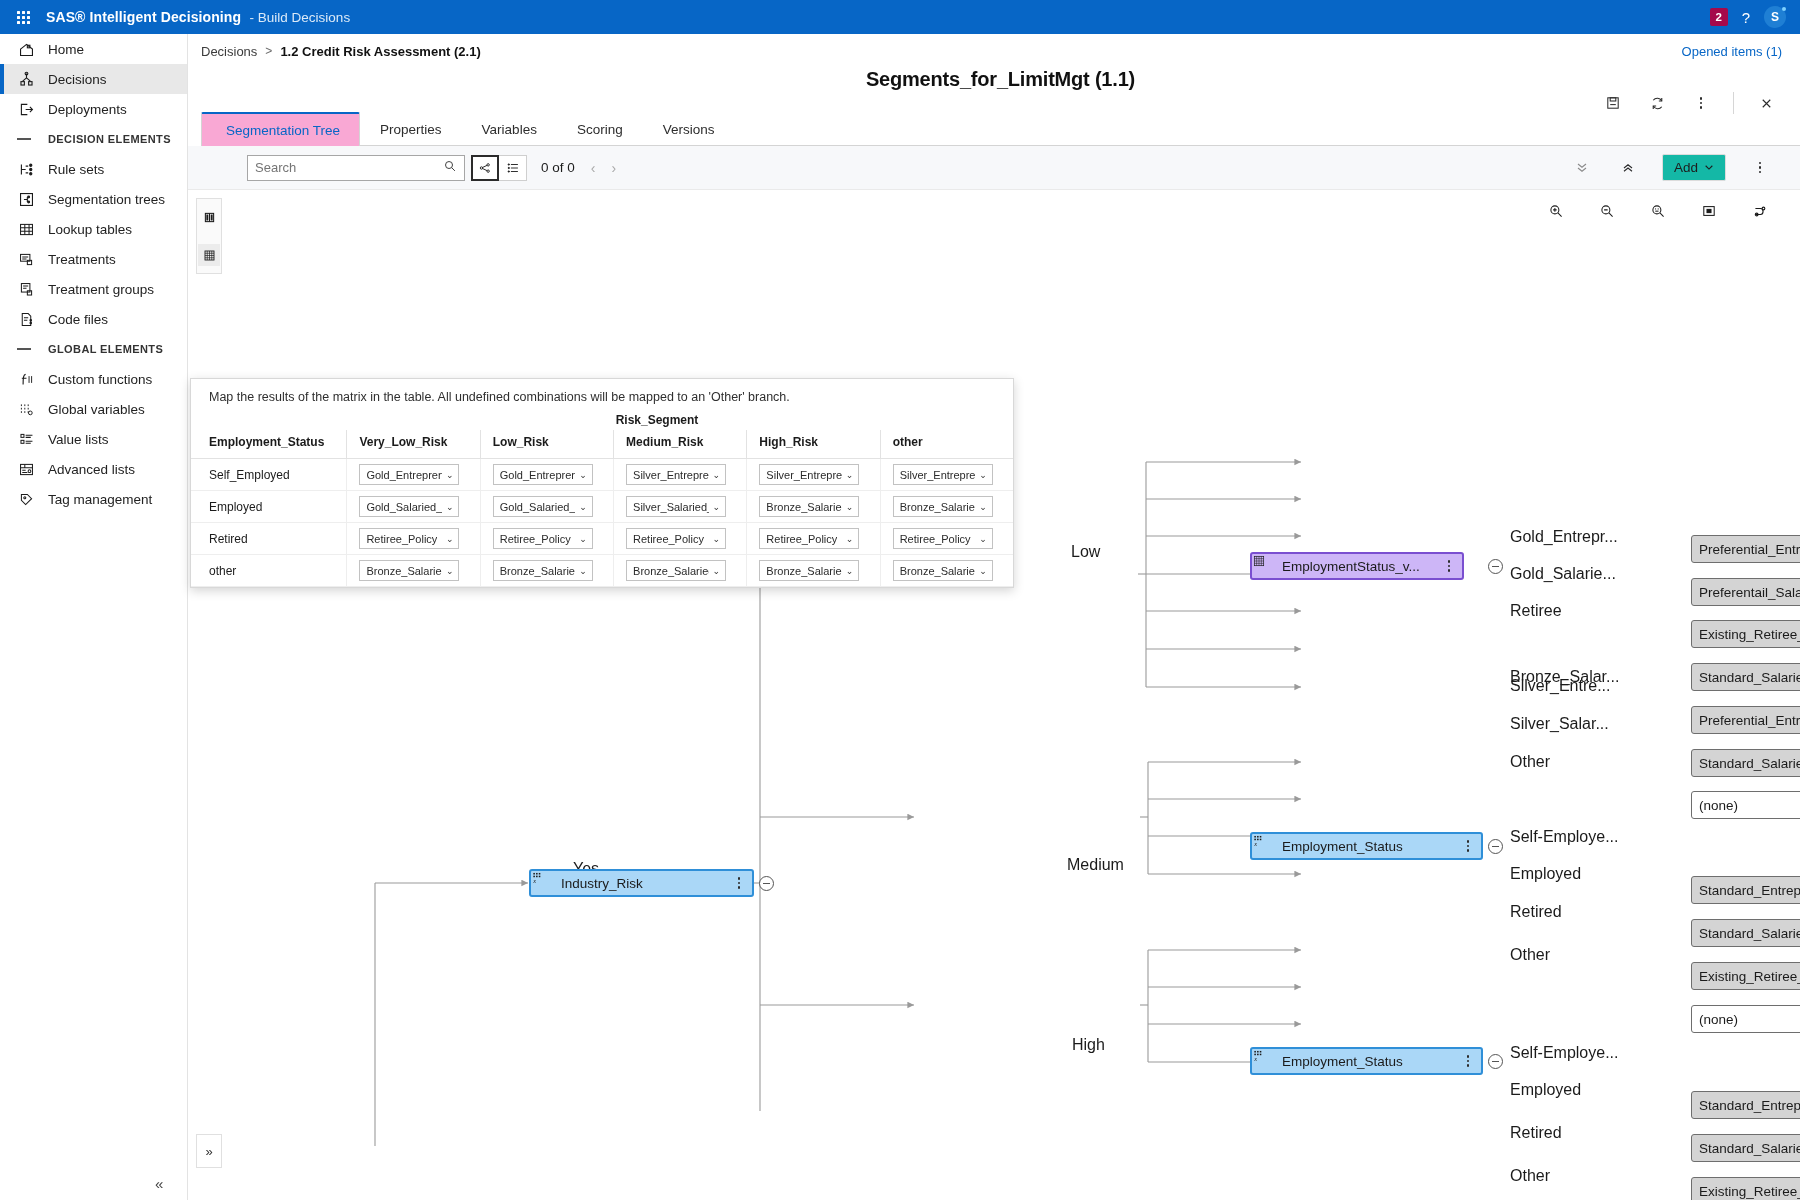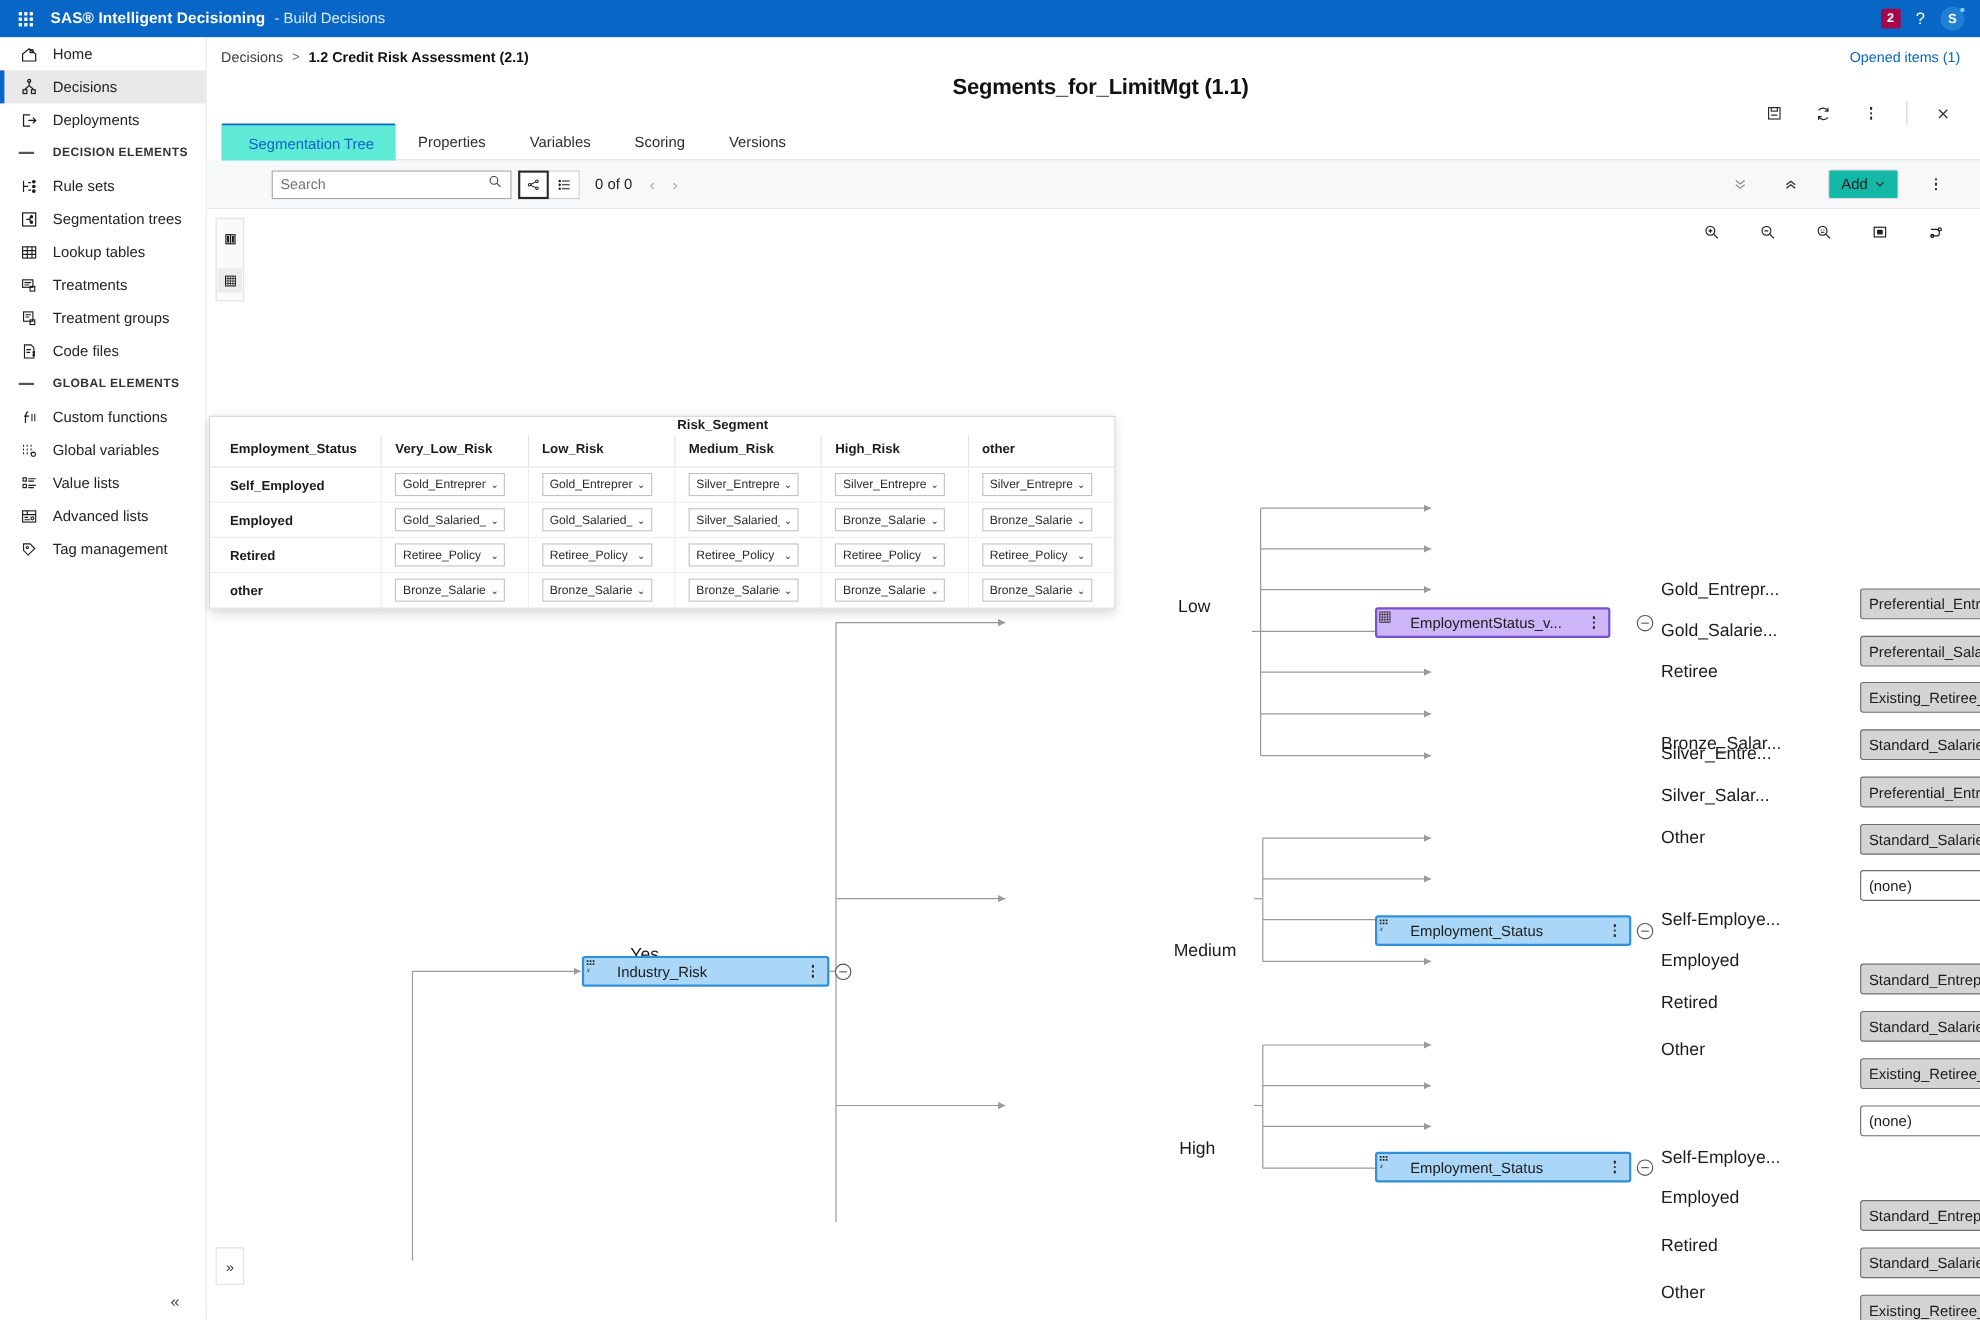--- a/index.html
+++ b/index.html
@@ -97,21 +97,21 @@
 
   
   .tabs-wrap { position: relative; padding-left: 13px; }
   .tabs { display: flex; align-items: flex-end; height: 34px; position: relative; z-index: 2;}
   .tab {
     height: 34px; display:flex; align-items:center; padding: 0 19px; font-size: 13.5px;
     color: #2d2d2d; cursor: pointer; border: 1px solid transparent; border-bottom: none;
     background: transparent;
   }
   .tab.active {
-    color: #0766c6; background: #5eead4;
+    color: #0766c6; background: #f9a8d4;
     border-color: #d4d4d4; border-top: 2px solid #0766c6;
     border-radius: 2px 2px 0 0;
     padding-left: 24px;
   }
   .tabs-underline {
     position:absolute; left:13px; right:0; bottom:0; height:1px; background:#d4d4d4;
   }
 
   
   .canvas-area { position: relative; height: 1044px; background: #fff; }
@@ -182,21 +182,21 @@
   }
   table.matrix { width: 100%; border-collapse: collapse; }
   table.matrix th {
     font-size: 12px; font-weight: 700; color:#1b1b1b; text-align:left;
     padding: 5px 10px 9px 18px; border-bottom: 1px solid #e2e2e2;
   }
   table.matrix th.colgrp { border-left: 1px solid #e2e2e2; padding-left: 12px; }
   table.matrix td {
     padding: 5px 10px 5px 18px; border-bottom: 1px solid #eeeeee; vertical-align: middle;
   }
-  table.matrix td.rowhead { font-size: 12px; font-weight: 700; color:#1b1b1b; white-space:nowrap; }
+  table.matrix td.rowhead { font-size: 12px; font-weight: 400; color:#1b1b1b; white-space:nowrap; }
   table.matrix td.cell { border-left: 1px solid #eeeeee; padding-left: 12px; }
   .mini-select {
     width: 100px; height: 21px; border: 1px solid #c2c2c2; background:#fff;
     display:flex; align-items:center; justify-content:space-between;
     padding: 0 5px 0 6px; font-size: 11px; color:#2b2b2b; cursor:pointer;
   }
   .mini-select .lbl { overflow:hidden; white-space:nowrap; }
   .mini-select .cv { color:#333; font-size: 9px; margin-left: 4px; }
 
   
@@ -843,20 +843,21 @@
       <div class="node leaf-gray" style="left:1503px; top:1031px; width:233px;">
         <span class="n-label">Existing_Retiree_Pol...</span>
 
       </div>
 
       <div class="branch-label" style="left:1322px; top:1021px;">Other</div>
 
     </div>
 
     <div class="matrix-panel">
+      <div class="matrix-hint">Map the results of the matrix in the table. All undefined combinations will be mapped to an 'Other' branch.</div>
       <div class="matrix-supertitle">Risk_Segment</div>
       <table class="matrix">
         <thead>
           <tr>
             <th>Employment_Status</th>
             <th class="colgrp">Very_Low_Risk</th>
             <th class="colgrp">Low_Risk</th>
             <th class="colgrp">Medium_Risk</th>
             <th class="colgrp">High_Risk</th>
             <th class="colgrp">other</th>

